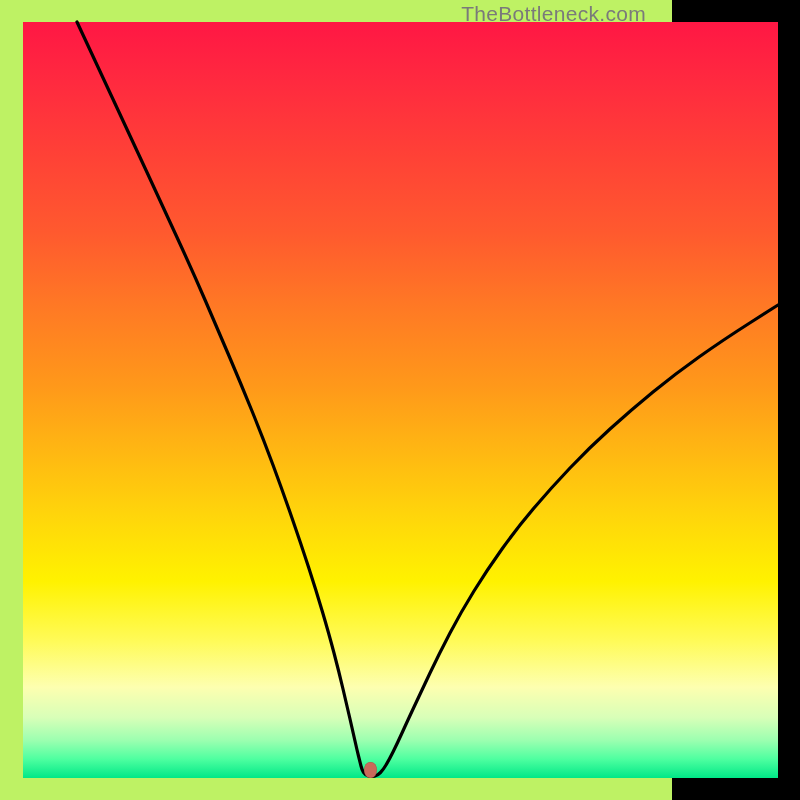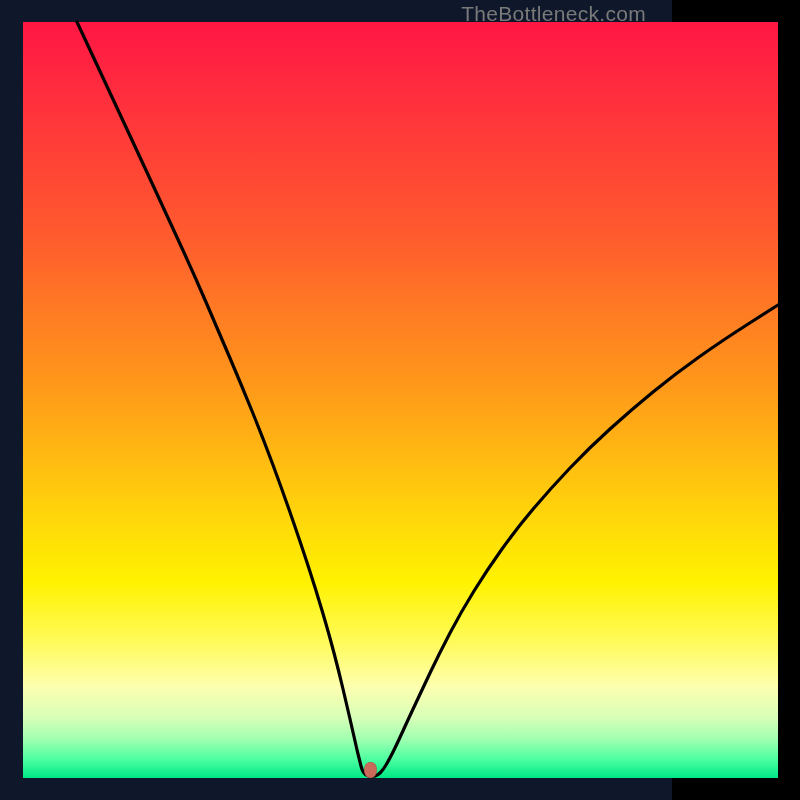--- a/index.html
+++ b/index.html
@@ -10,21 +10,21 @@
     background: #000;
     overflow: hidden;
     font-family: Arial, Helvetica, sans-serif;
   }
   .frame {
     position: absolute;
     left: 0;
     top: 0;
     width: 672px;
     height: 800px;
-    background: #0f172a;
+    background: #bef264;
   }
   .plot {
     position: absolute;
     left: 23px;
     top: 22px;
     width: 755px;
     height: 756px;
     
     background: linear-gradient(
       to bottom,

